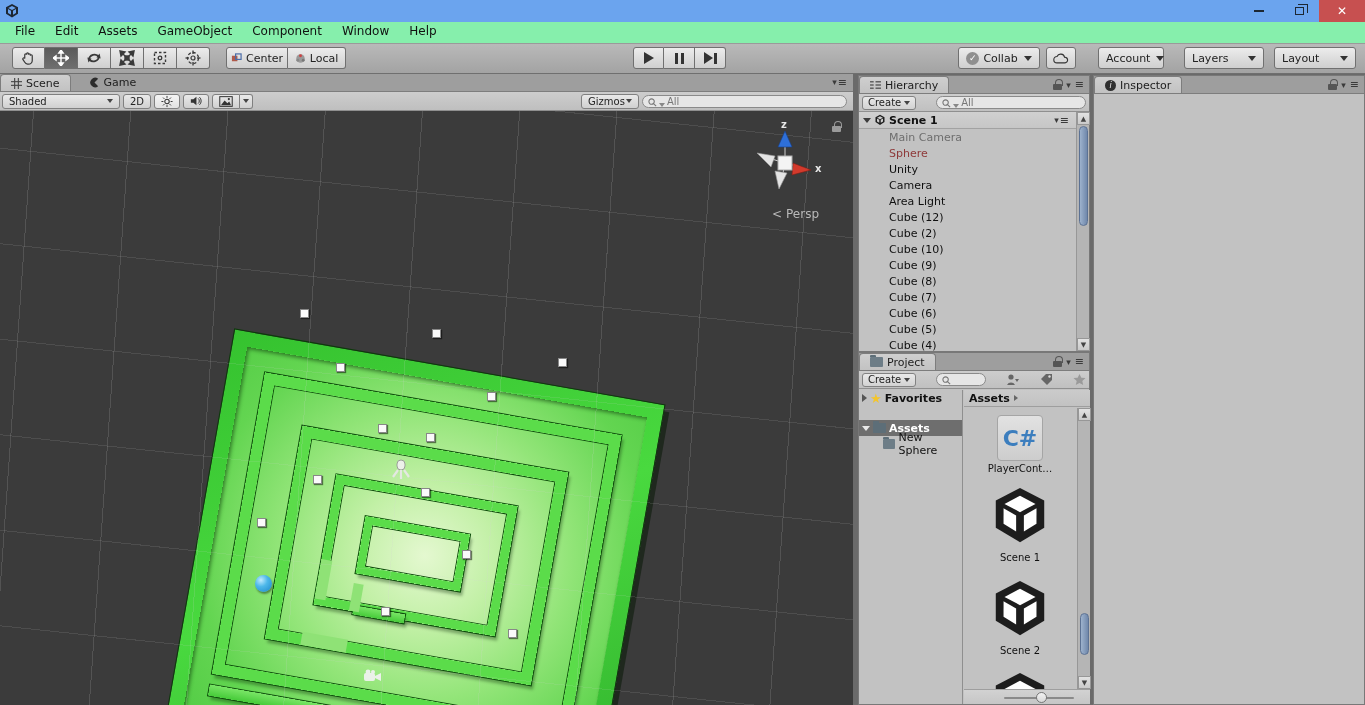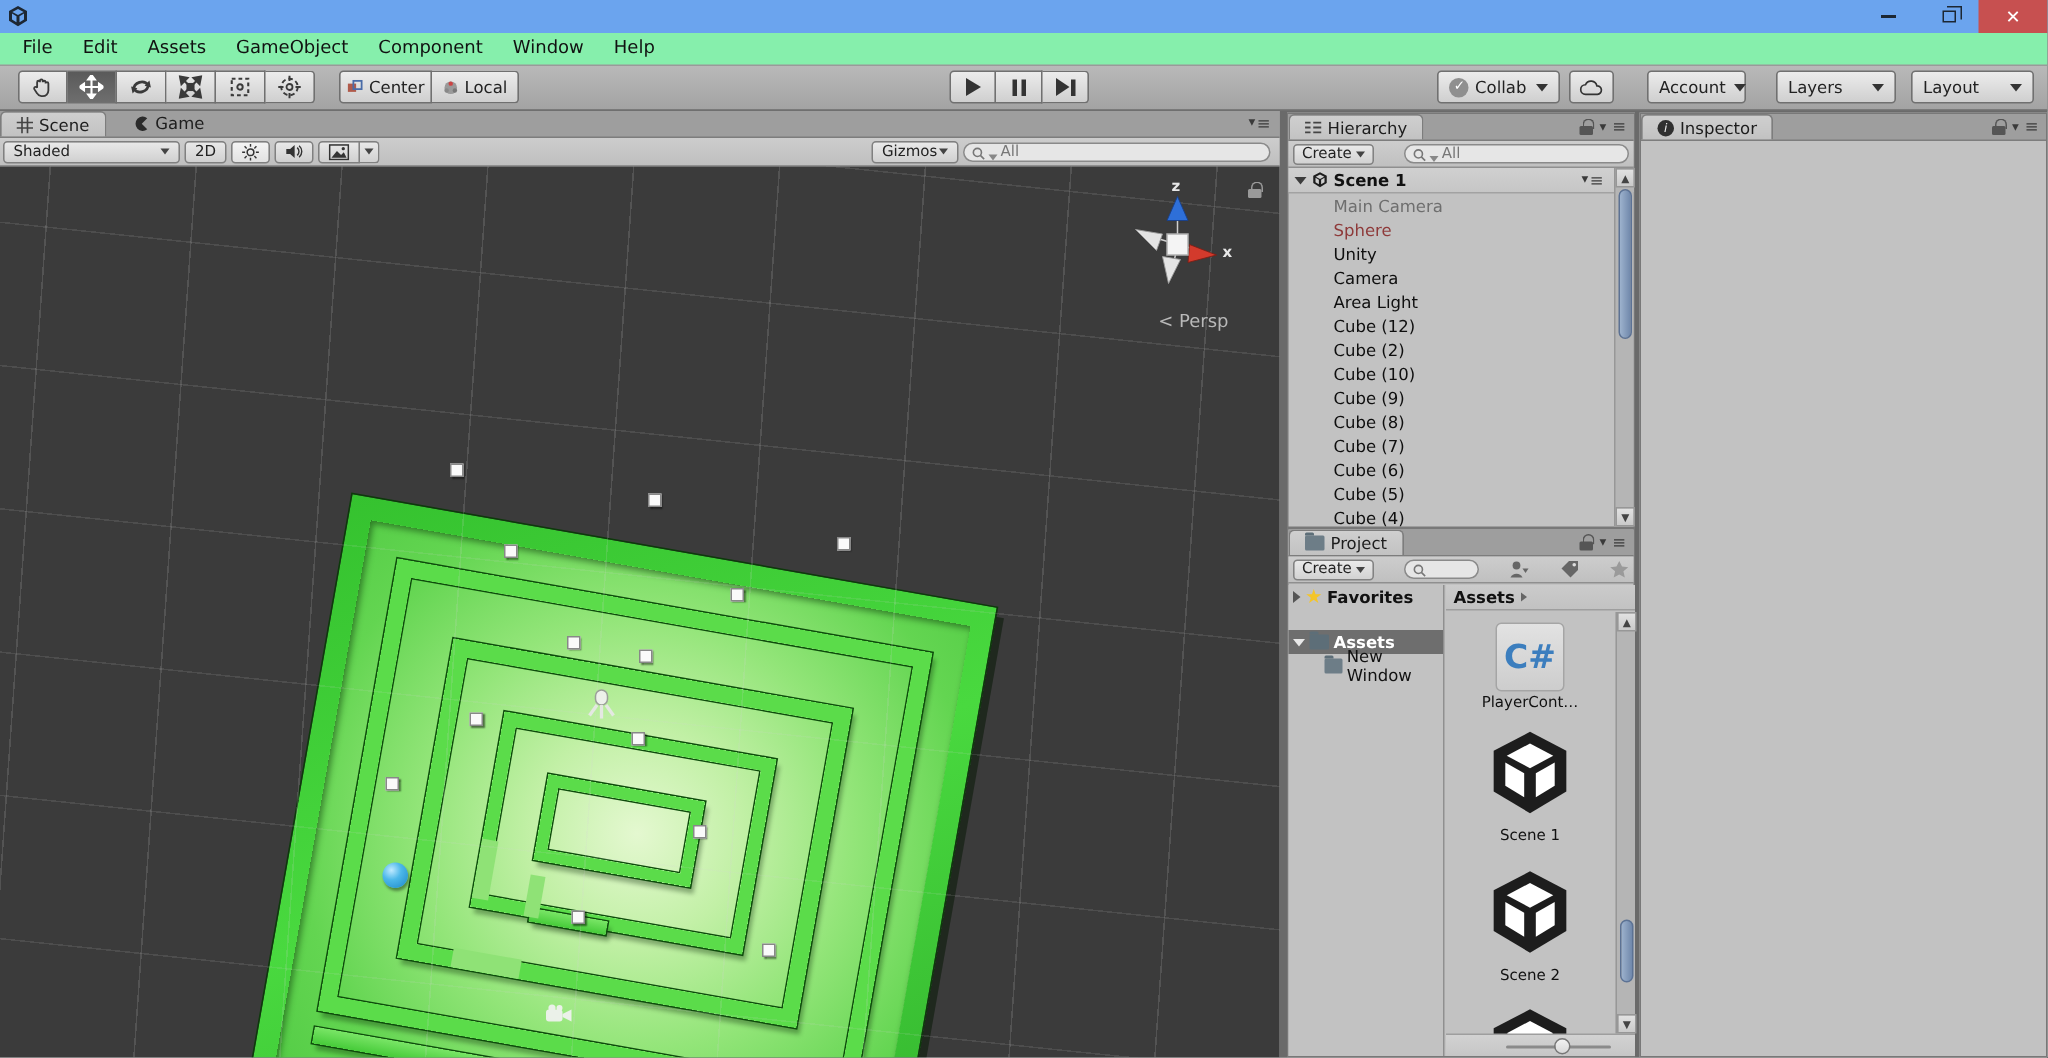--- a/index.html
+++ b/index.html
@@ -536,21 +536,21 @@
         <b>Favorites</b>
       </div>
       <div style="height:14px;"></div>
       <div class="tree-row sel">
         <span class="exp-tri" style="border-top-color:#e8e8e8;"></span>
         <span class="folder"></span>
         <span>Assets</span>
       </div>
       <div class="tree-row" style="padding-left:24px;">
         <span class="folder light"></span>
-        <span>New Window</span>
+        <span>New Sphere</span>
       </div>
     </div>
 
     <div id="proj-right">
       <div id="crumb">
         <span>Assets</span>
         <span class="crumb-arrow"></span>
       </div>
 
       <div class="asset" style="left:16px; top:25px;">

